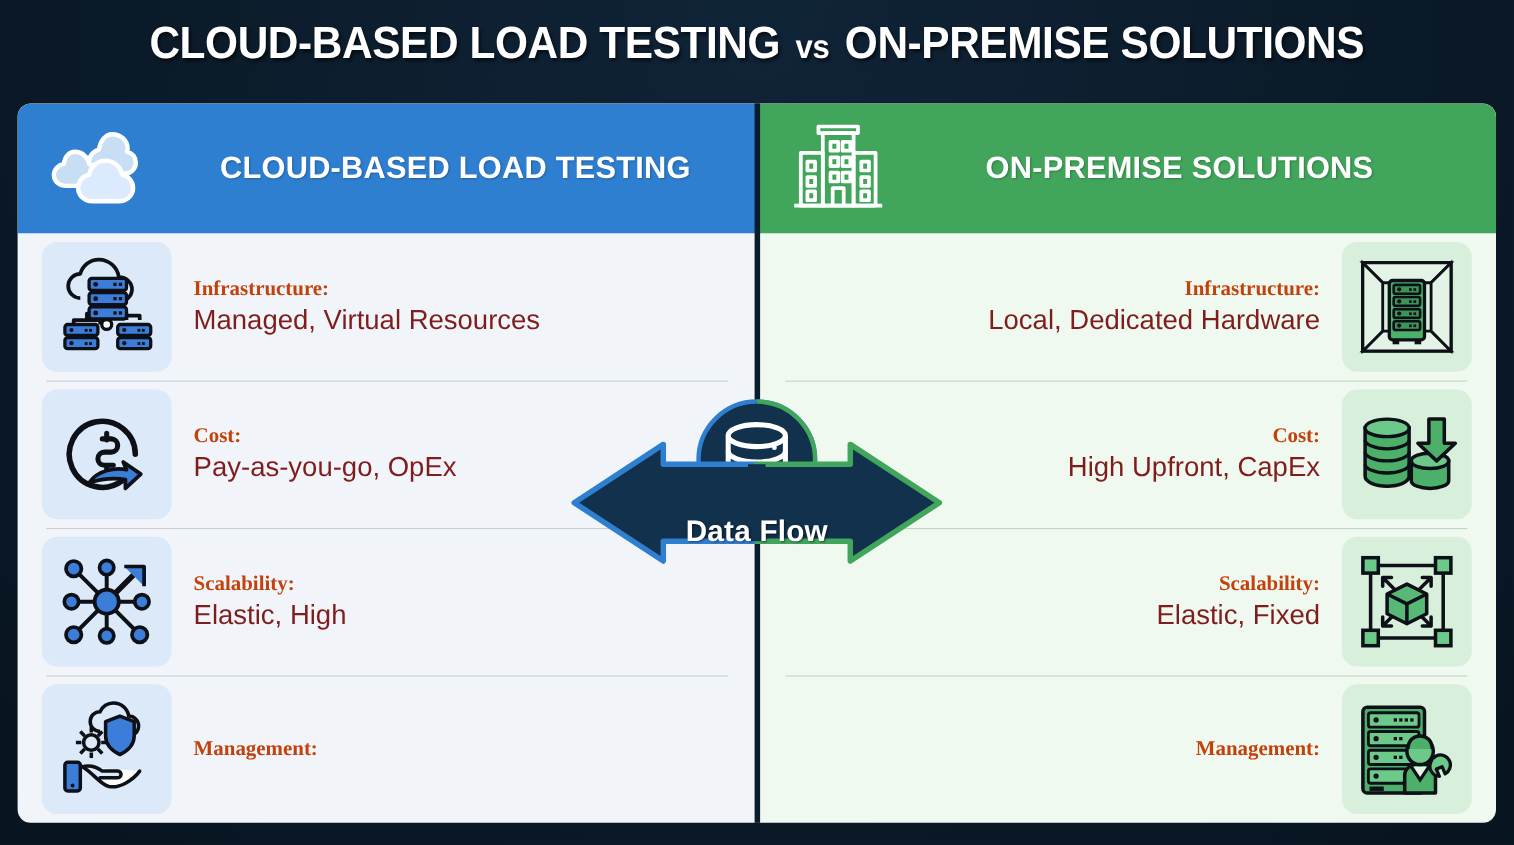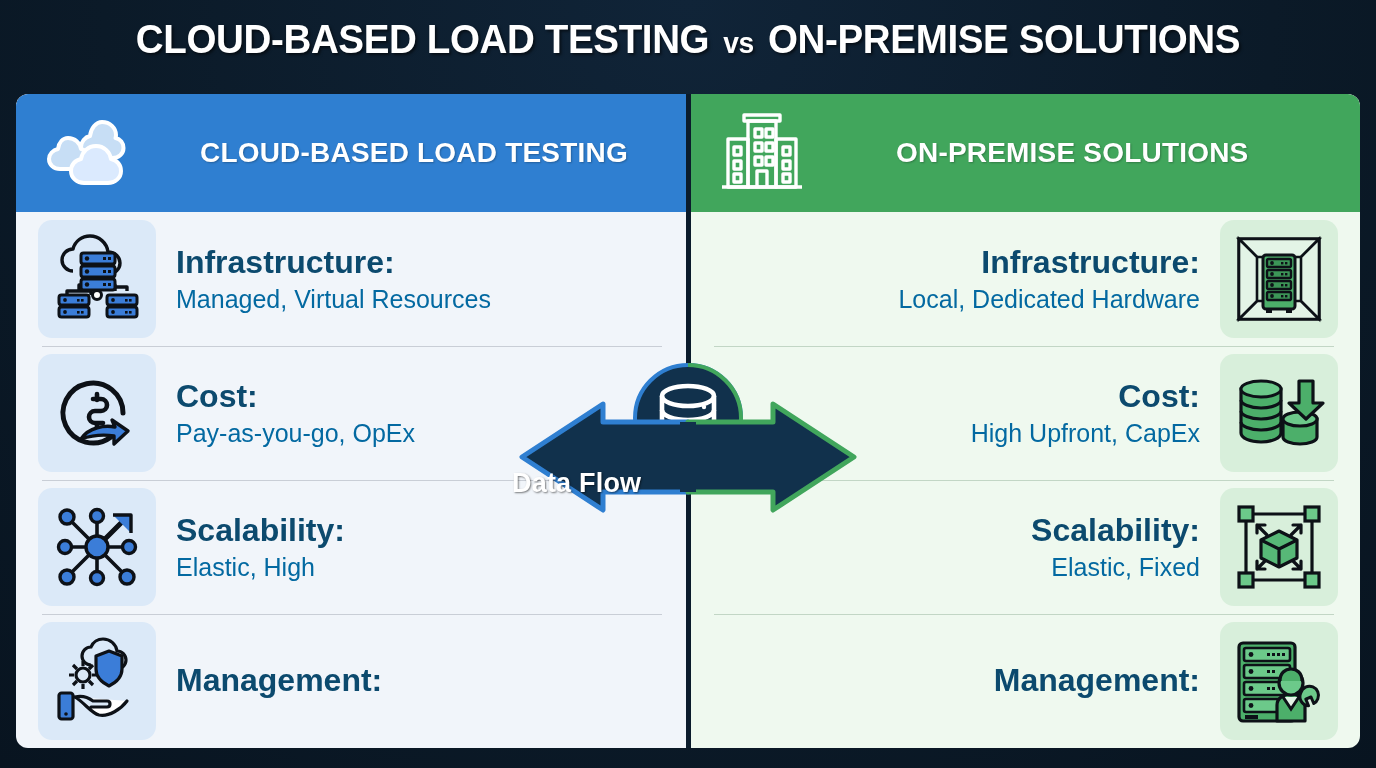--- a/index.html
+++ b/index.html
@@ -139,30 +139,31 @@
     border-radius: 14px;
     display: flex;
     align-items: center;
     justify-content: center;
   }
   .panel.left  .icon-tile { background: #dbe9f8; }
   .panel.right .icon-tile { background: #d8efdb; }
 
   .row-text { flex: 1 1 auto; min-width: 0; }
   .row-label {
-    font-size: 32px;
+    font-size: 19px;
     font-weight: bold;
-    color: #0c4a6e;
+    color: #c2410c;
     line-height: 1.18;
     white-space: nowrap;
+    font-family: Liberation Serif, serif;
   }
   .row-value {
     font-size: 25px;
     font-weight: normal;
-    color: #0369a1;
+    color: #7f1d1d;
     line-height: 1.2;
     margin-top: 2px;
     white-space: nowrap;
   }
 
   
   .flow {
     position: absolute;
     left: 512px;
     top: 360px;
@@ -170,20 +171,21 @@
     height: 195px;
     z-index: 8;
     pointer-events: none;
   }
   .flow svg { display: block; }
   .flow-label {
     position: absolute;
     left: 0;
     top: 108px;
     width: 352px;
+    text-align: center;
     color: #ffffff;
     font-size: 27px;
     font-weight: bold;
     text-shadow: 1px 1px 2px rgba(0,0,0,0.5);
     letter-spacing: 0.2px;
   }
 </style>
 </head>
 <body>
 

